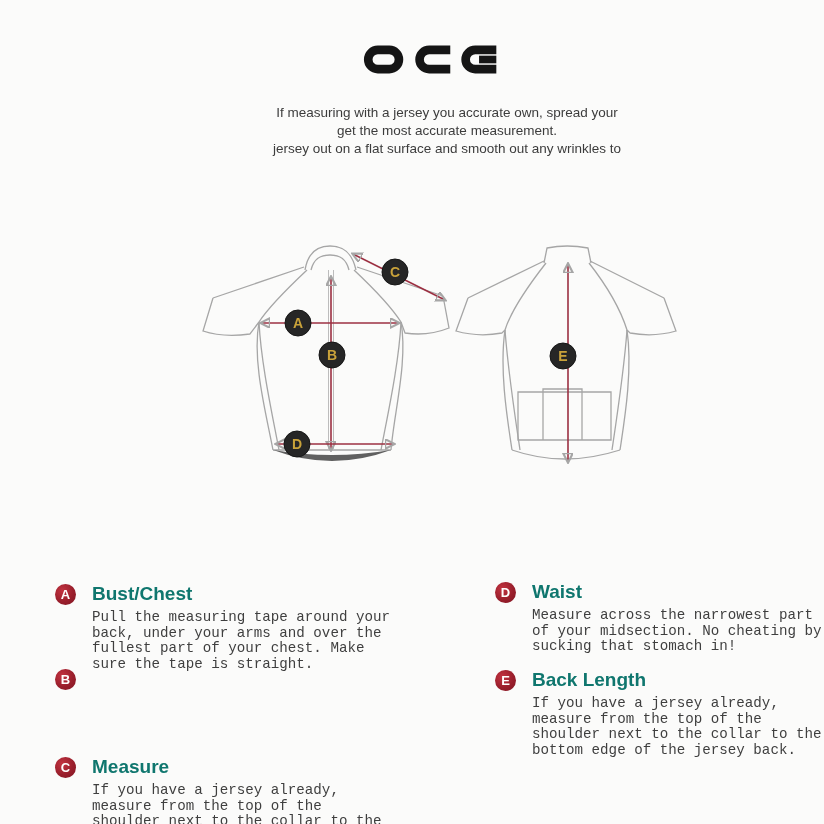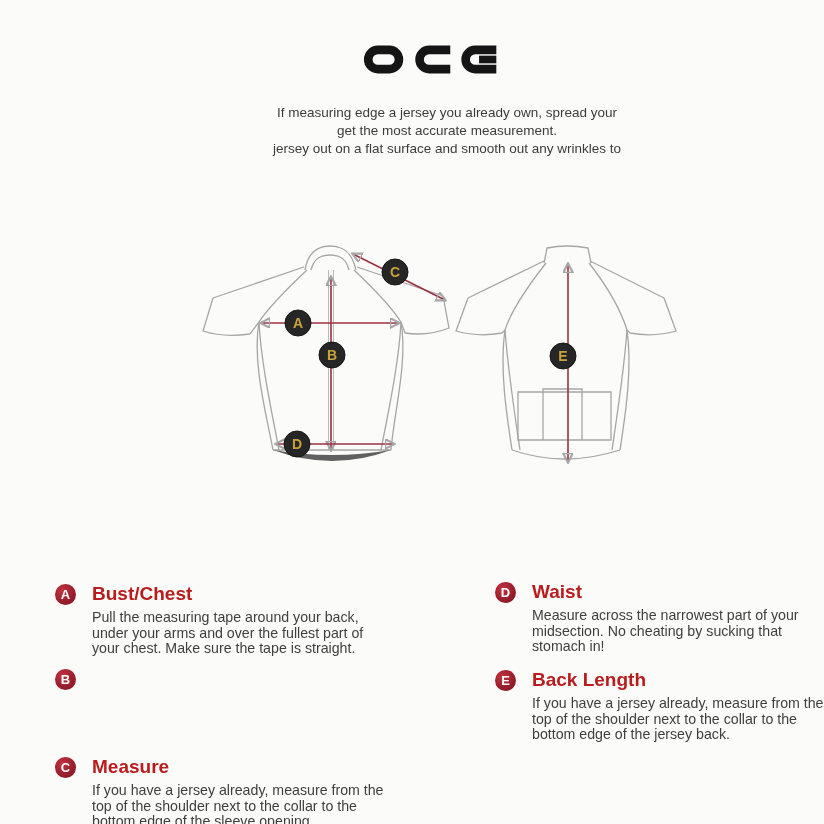--- a/index.html
+++ b/index.html
@@ -27,22 +27,22 @@
 
   
   .section{position:absolute;display:flex;align-items:flex-start;}
   .sec-left{left:55px;}
   .sec-right{left:495px;}
   .badge{width:21px;height:21px;border-radius:50%;flex:0 0 21px;
          background:radial-gradient(circle at 35% 32%,#c23340 0%,#9a1f2c 55%,#801522 100%);
          color:#ffffff;font-size:13px;font-weight:bold;
          display:flex;align-items:center;justify-content:center;margin-top:1px;}
   .sec-text{margin-left:16px;}
-  .sec-title{margin:0 0 6px 0;font-size:19px;line-height:21px;font-weight:bold;color:#b91c1c;}
-  .sec-body{margin:0;width:300px;font-size:14.2px;line-height:15.5px;color:#3f3f3f;}
+  .sec-title{margin:0 0 6px 0;font-size:19px;line-height:21px;font-weight:bold;color:#0f766e;}
+  .sec-body{margin:0;width:300px;font-size:14.2px;line-height:15.5px;color:#3f3f3f;font-family:Liberation Mono, monospace;}
 
   
   .watermark{position:absolute;left:43px;top:560px;width:417px;height:50px;
              background:rgba(132,132,132,0.84);
              display:flex;align-items:center;justify-content:center;overflow:hidden;}
   .watermark span{color:#ffffff;font-weight:bold;font-size:33px;white-space:nowrap;
                   transform:scaleX(0.78);letter-spacing:0;}
 </style>
 </head>
 <body>
@@ -53,21 +53,21 @@
     <title>OCG</title>
     <g stroke="#151515" stroke-width="9" fill="none">
       <rect x="6.5" y="6.5" width="32" height="20" rx="10"></rect>
       <path d="M92,6.5 L70,6.5 A10,10 0 0 0 60,16.5 A10,10 0 0 0 70,26.5 L92,26.5"></path>
       <path d="M140,6.5 L118,6.5 A10,10 0 0 0 108,16.5 A10,10 0 0 0 118,26.5 L140,26.5"></path>
       <path d="M140,16.5 L122,16.5" stroke-width="8"></path>
     </g>
   </svg>
 
   <div class="intro">
-    <div>If measuring edge a jersey you already own, spread your</div>
+    <div>If measuring with a jersey you accurate own, spread your</div>
     <div>get the most accurate measurement.</div>
     <div>jersey out on a flat surface and smooth out any wrinkles to</div>
   </div>
 
   <svg class="jersey jersey-front" width="252" height="236" viewBox="0 0 252 236">
     <defs>
       <marker id="fah" markerWidth="7" markerHeight="7" refX="5.5" refY="3" orient="auto-start-reverse">
         <path d="M0,0 L6,3 L0,6 Z" fill="#9c3042"></path>
       </marker>
     </defs>

